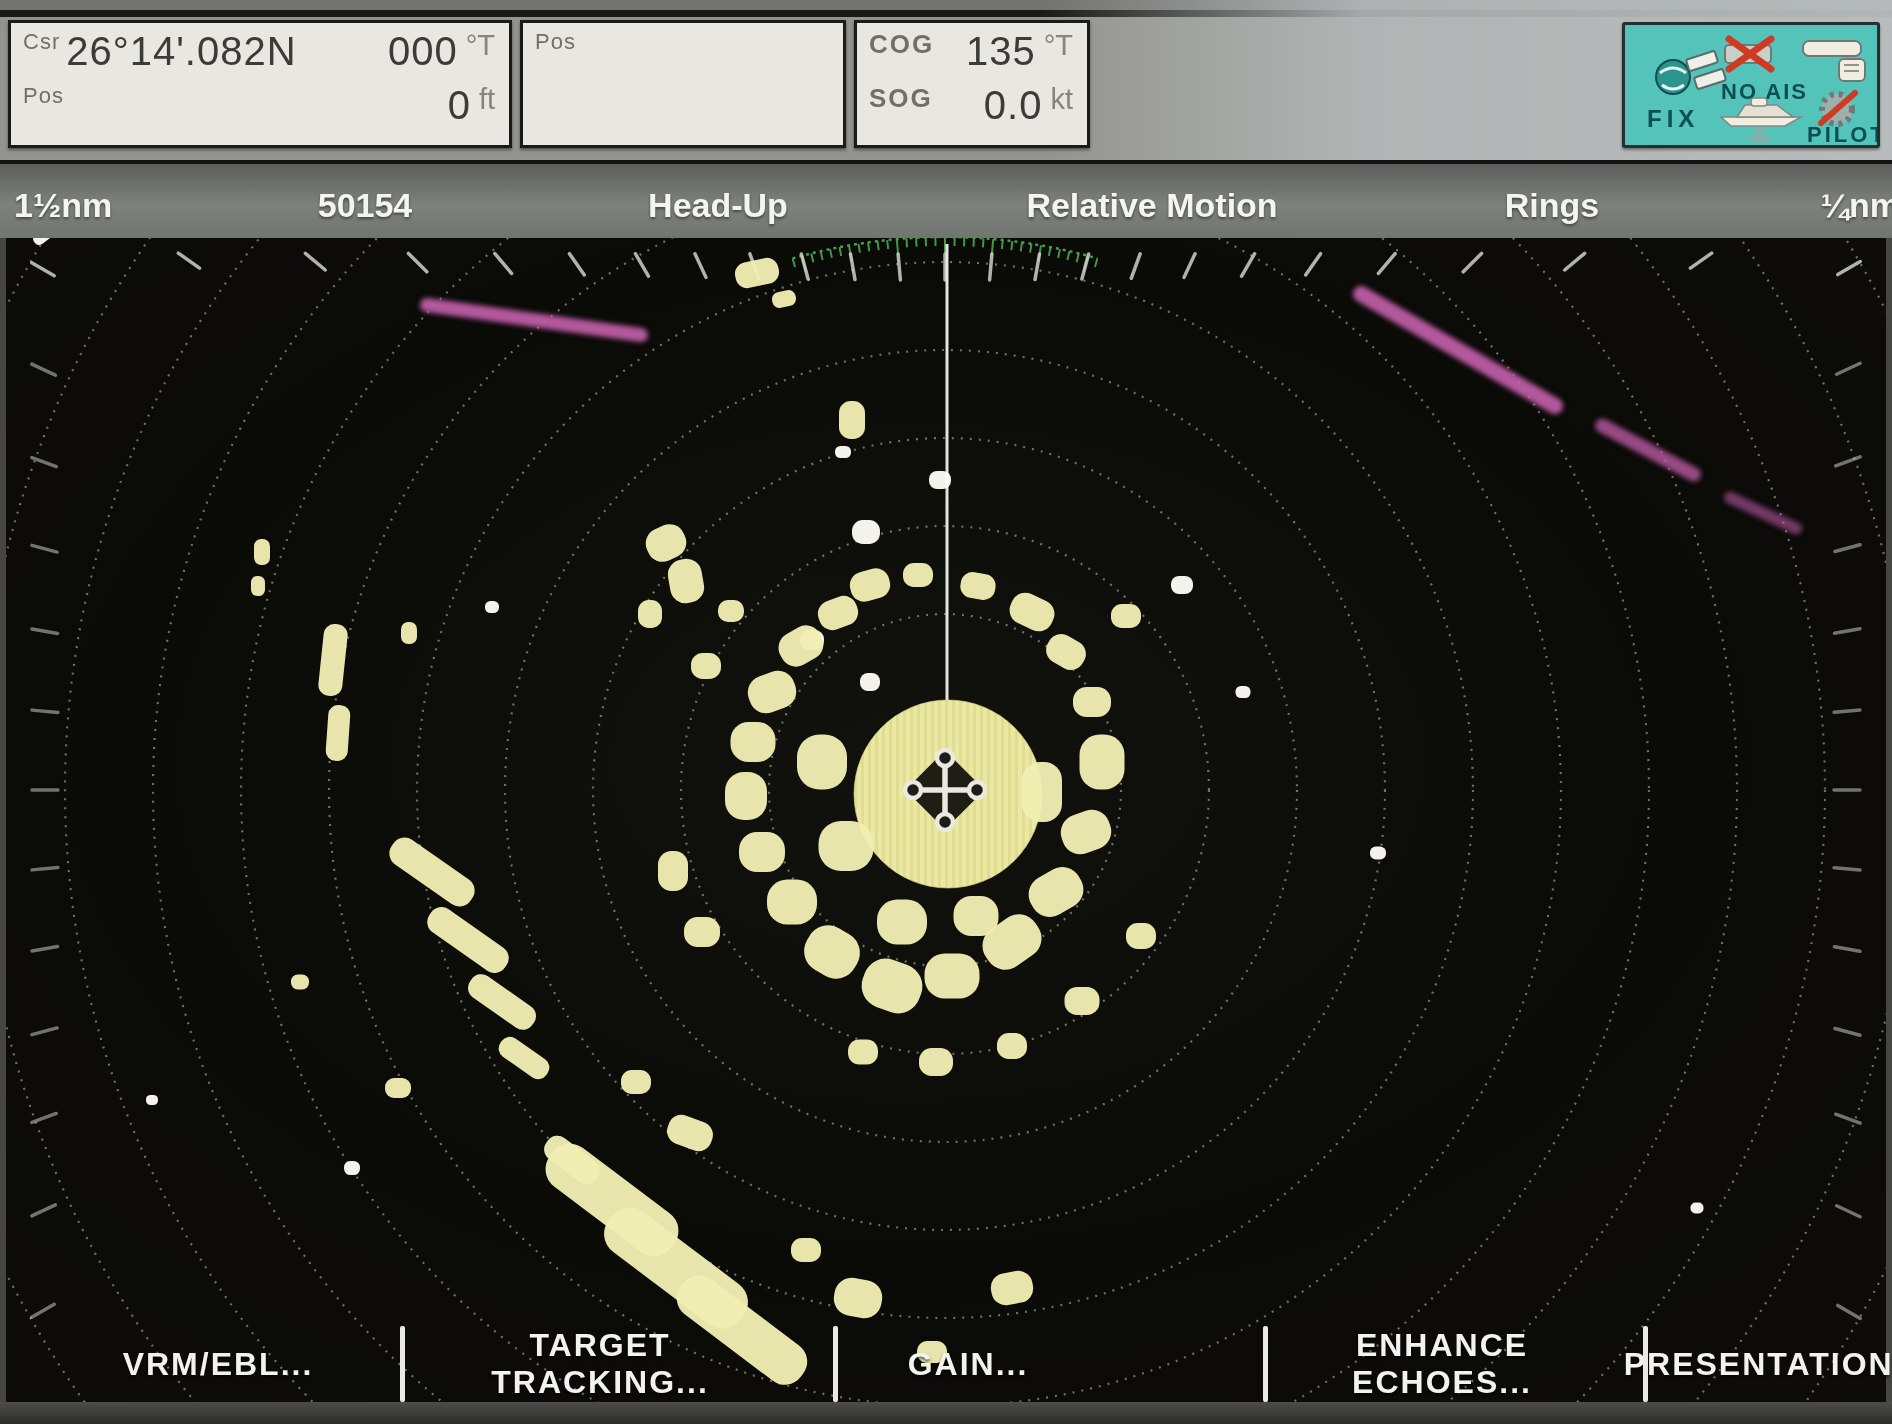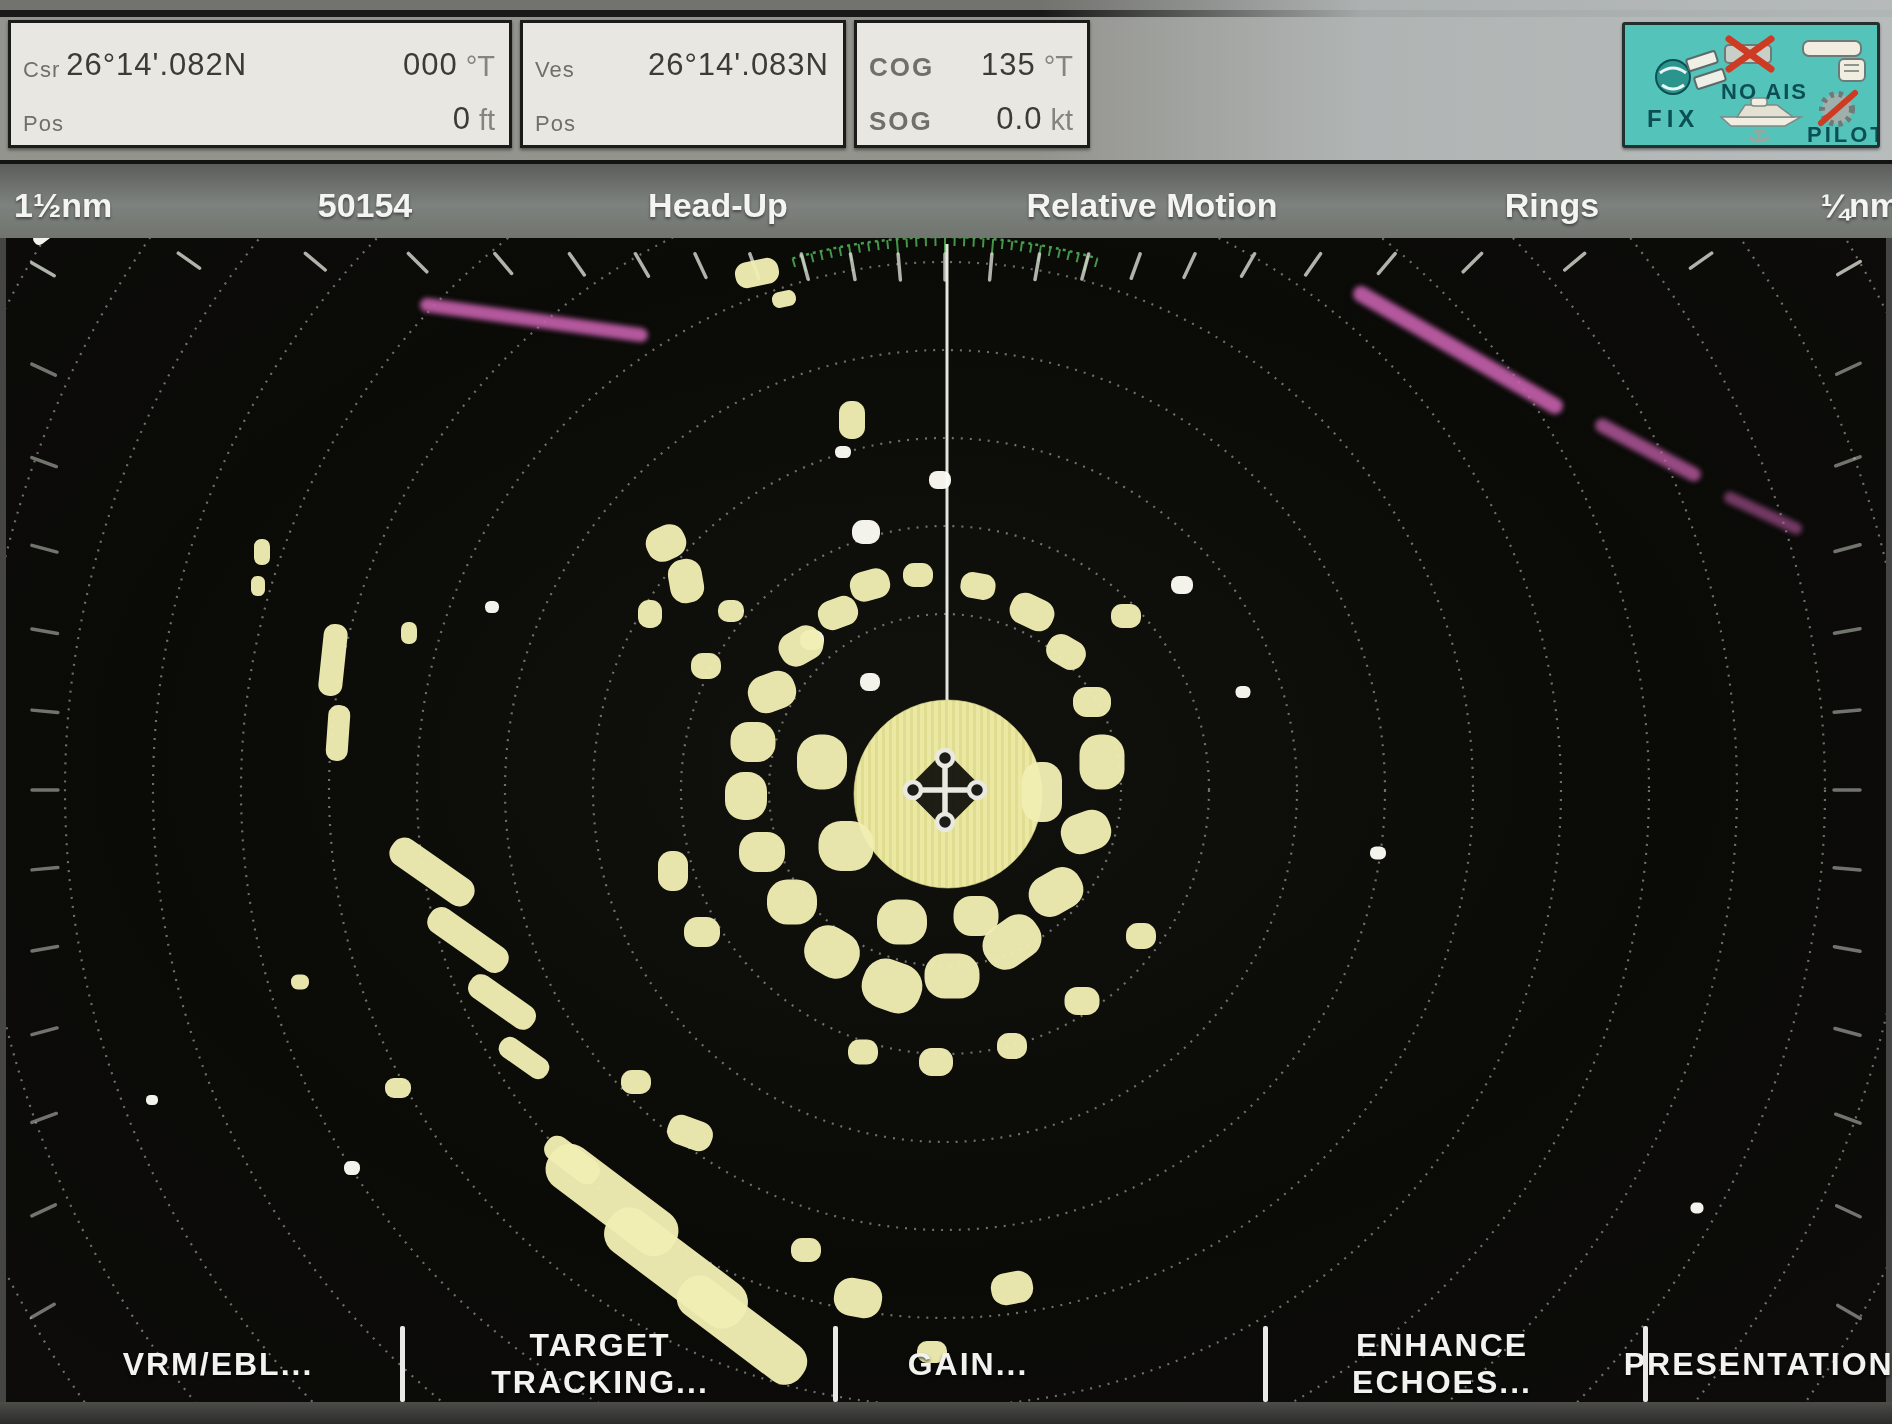--- a/index.html
+++ b/index.html
@@ -7,24 +7,24 @@
   .screen{position:relative;width:1892px;height:1424px;background:#454543;overflow:hidden;}
 
   
   .header{position:absolute;left:0;top:0;width:1892px;height:160px;
     background:
       linear-gradient(90deg, rgba(150,150,143,0) 0 55%, rgba(179,184,184,.9) 72%, rgba(185,190,190,.95) 100%),
       linear-gradient(#72726e 0 10px, #191917 10px 17px, #94948e 17px 100%);}
   .databox{position:absolute;top:20px;height:128px;background:#e9e7e1;border:3px solid #1b1b19;
     box-shadow:0 2px 3px rgba(0,0,0,.45);display:flex;flex-direction:column;justify-content:space-between;
     padding:6px 14px 8px 12px;color:#3b3b38;}
-  .drow{display:flex;align-items:flex-end;height:56px;}
+  .drow{display:flex;align-items:flex-start;height:56px;}
   .lbl{font-size:22px;color:#70706b;letter-spacing:1px;margin-right:6px;}
   .lbl.big{font-size:26px;letter-spacing:2px;margin-right:0;font-weight:bold;}
-  .val{font-size:31px;letter-spacing:1px;white-space:nowrap;}
+  .val{font-size:40px;letter-spacing:1px;white-space:nowrap;}
   .unit{font-size:29px;color:#85857f;margin-left:8px;}
   .fill{flex:1;}
   .box-csr{left:8px;width:504px;}
   .box-ves{left:520px;width:326px;}
   .box-cog{left:854px;width:236px;}
   .icon-panel{position:absolute;left:1622px;top:22px;width:258px;height:126px;background:#54c3ba;
     border:3px solid #24302f;border-radius:3px;box-shadow:0 2px 3px rgba(0,0,0,.4);}
 
   
   .statusbar{position:absolute;left:0;top:160px;width:1892px;height:78px;
@@ -69,25 +69,20 @@
       </div>
       <div class="drow">
         <span class="lbl">Pos</span>
         <span class="fill"></span>
         <span class="val">0</span>
         <span class="unit">ft</span>
       </div>
     </div>
 
     <div class="databox box-ves">
-      <div class="drow">
-        <span class="lbl">Ves</span>
-        <span class="fill"></span>
-        <span class="val">26°14'.083N</span>
-      </div>
       <div class="drow">
         <span class="lbl">Pos</span>
       </div>
     </div>
 
     <div class="databox box-cog">
       <div class="drow">
         <span class="lbl big">COG</span>
         <span class="fill"></span>
         <span class="val">135</span>

